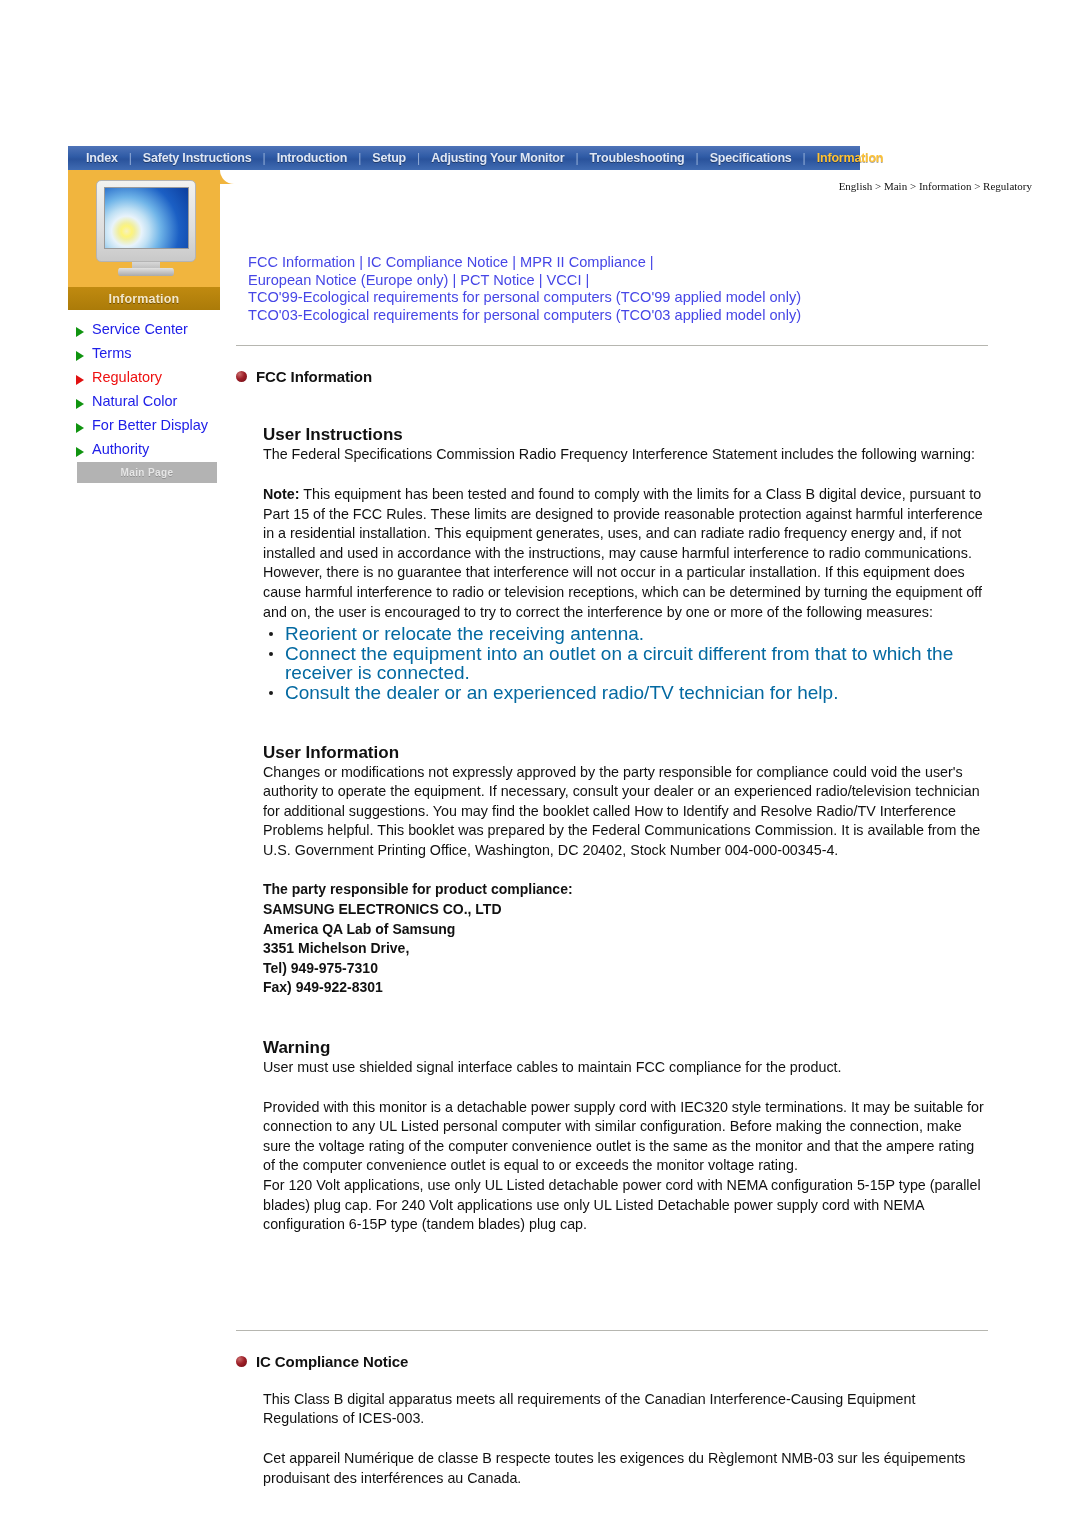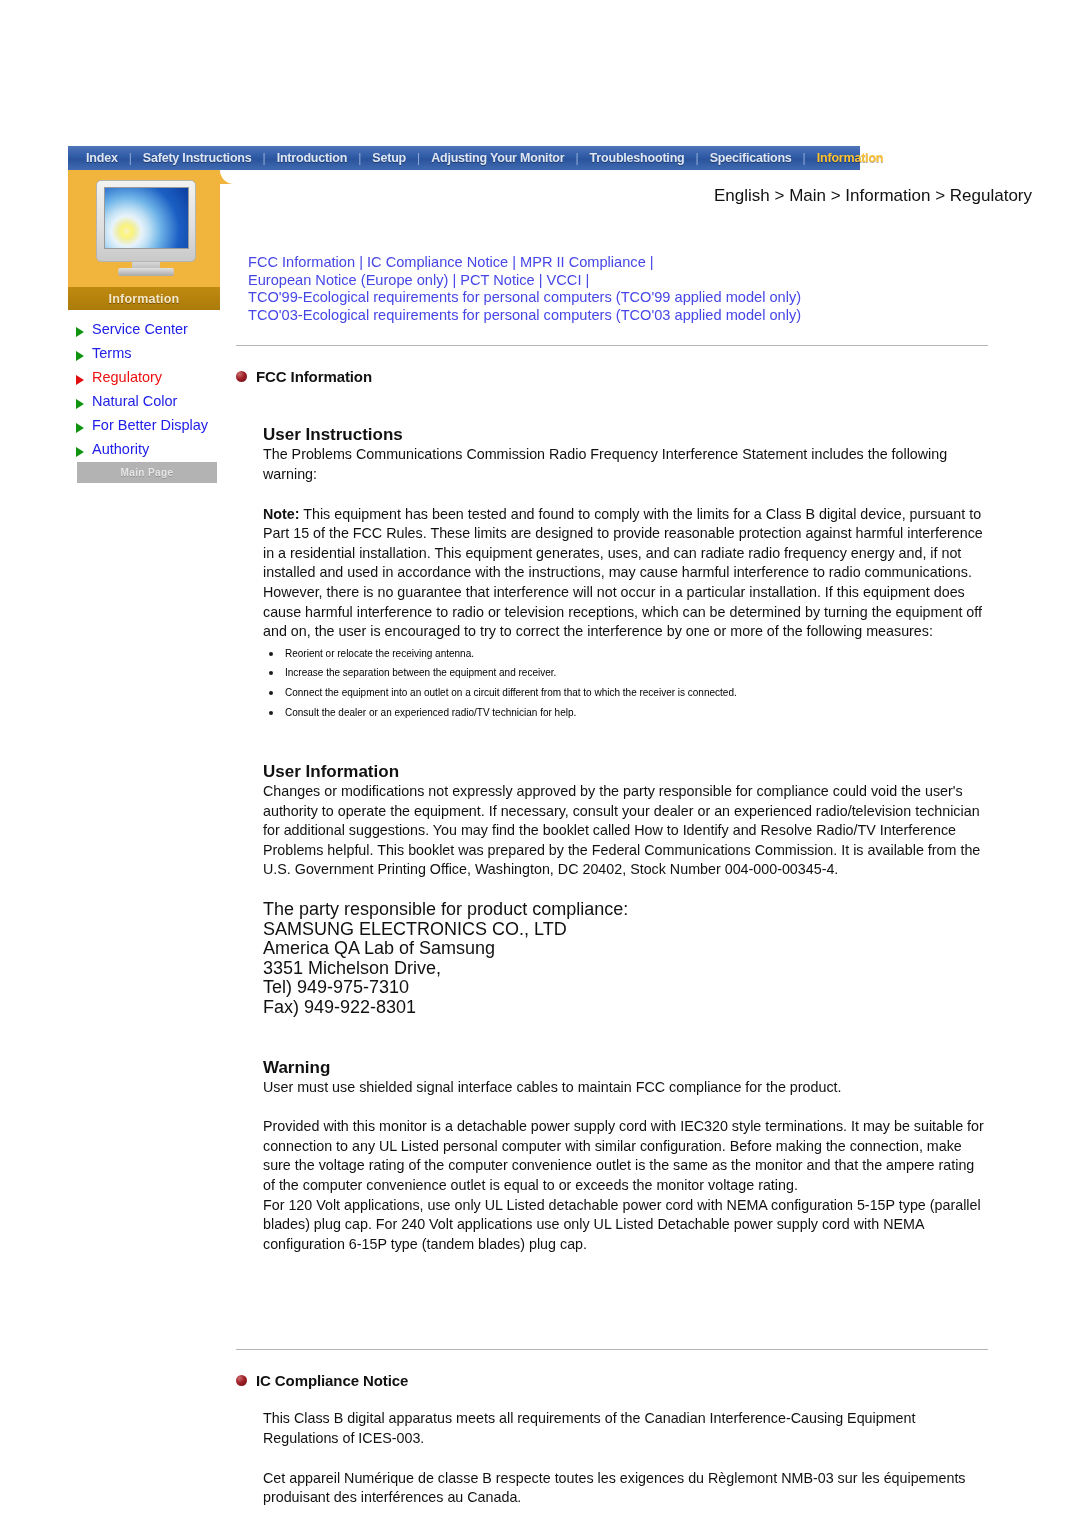--- a/index.html
+++ b/index.html
@@ -173,23 +173,23 @@
     font-size: 10px;
     font-weight: bold;
     letter-spacing: 0.4px;
     text-shadow: 0 1px 0 rgba(0,0,0,0.18);
   }
 
   
   .breadcrumb {
     position: absolute;
     right: 48px;
-    top: 186px;
-    font-family: Liberation Sans, sans-serif;
-    font-size: 17px;
+    top: 180px;
+    font-family: Liberation Serif, serif;
+    font-size: 11px;
     color: #111111;
     white-space: nowrap;
   }
 
   .content {
     position: absolute;
     left: 236px;
     top: 242px;
     width: 752px;
   }
@@ -255,40 +255,41 @@
   }
   .para.gap { margin-top: 20px; }
   .para b { font-weight: bold; }
 
   ul.measures {
     list-style: none;
     margin: 2px 0 0 0;
     padding: 0;
   }
   ul.measures li {
-    font-size: 10px;
+    font-size: 19px;
     line-height: 19.6px;
-    color: #000000;
+    color: #0369a1;
     padding-left: 22px;
     position: relative;
   }
   ul.measures li:before {
     content: "";
     position: absolute;
     left: 6px; top: 8px;
     width: 4px; height: 4px;
     border-radius: 50%;
     background: #1a1a1a;
   }
 
   .addr-block { margin-top: 20px; }
   .addr-block div {
-    font-size: 18px;
+    font-size: 14px;
     line-height: 19.6px;
     color: #111;
+    font-weight: bold;
   }
 
   .spacer-lg { height: 74px; }
 </style>
 </head>
 <body>
 
 <div class="topnav">
   <span class="navitem">Index</span>
   <span class="navsep">|</span>
@@ -380,27 +381,26 @@
 
   <div class="hr"></div>
 
   <div class="section-head">
     <span class="ball"></span>
     <span class="title">FCC Information</span>
   </div>
 
   <div class="body-col">
     <div class="subhead">User Instructions</div>
-    <p class="para">The Problems Communications Commission Radio Frequency Interference Statement includes the following warning:</p>
+    <p class="para">The Federal Specifications Commission Radio Frequency Interference Statement includes the following warning:</p>
 
     <p class="para gap"><b>Note:</b><span> This equipment has been tested and found to comply with the limits for a Class B digital device, pursuant to Part 15 of the FCC Rules. These limits are designed to provide reasonable protection against harmful interference in a residential installation. This equipment generates, uses, and can radiate radio frequency energy and, if not installed and used in accordance with the instructions, may cause harmful interference to radio communications. However, there is no guarantee that interference will not occur in a particular installation. If this equipment does cause harmful interference to radio or television receptions, which can be determined by turning the equipment off and on, the user is encouraged to try to correct the interference by one or more of the following measures:</span></p>
 
     <ul class="measures">
       <li>Reorient or relocate the receiving antenna.</li>
-      <li>Increase the separation between the equipment and receiver.</li>
       <li>Connect the equipment into an outlet on a circuit different from that to which the receiver is connected.</li>
       <li>Consult the dealer or an experienced radio/TV technician for help.</li>
     </ul>
 
     <div class="subhead">User Information</div>
     <p class="para">Changes or modifications not expressly approved by the party responsible for compliance could void the user's authority to operate the equipment. If necessary, consult your dealer or an experienced radio/television technician for additional suggestions. You may find the booklet called How to Identify and Resolve Radio/TV Interference Problems helpful. This booklet was prepared by the Federal Communications Commission. It is available from the U.S. Government Printing Office, Washington, DC 20402, Stock Number 004-000-00345-4.</p>
 
     <div class="addr-block">
       <div>The party responsible for product compliance:</div>
       <div>SAMSUNG ELECTRONICS CO., LTD</div>

